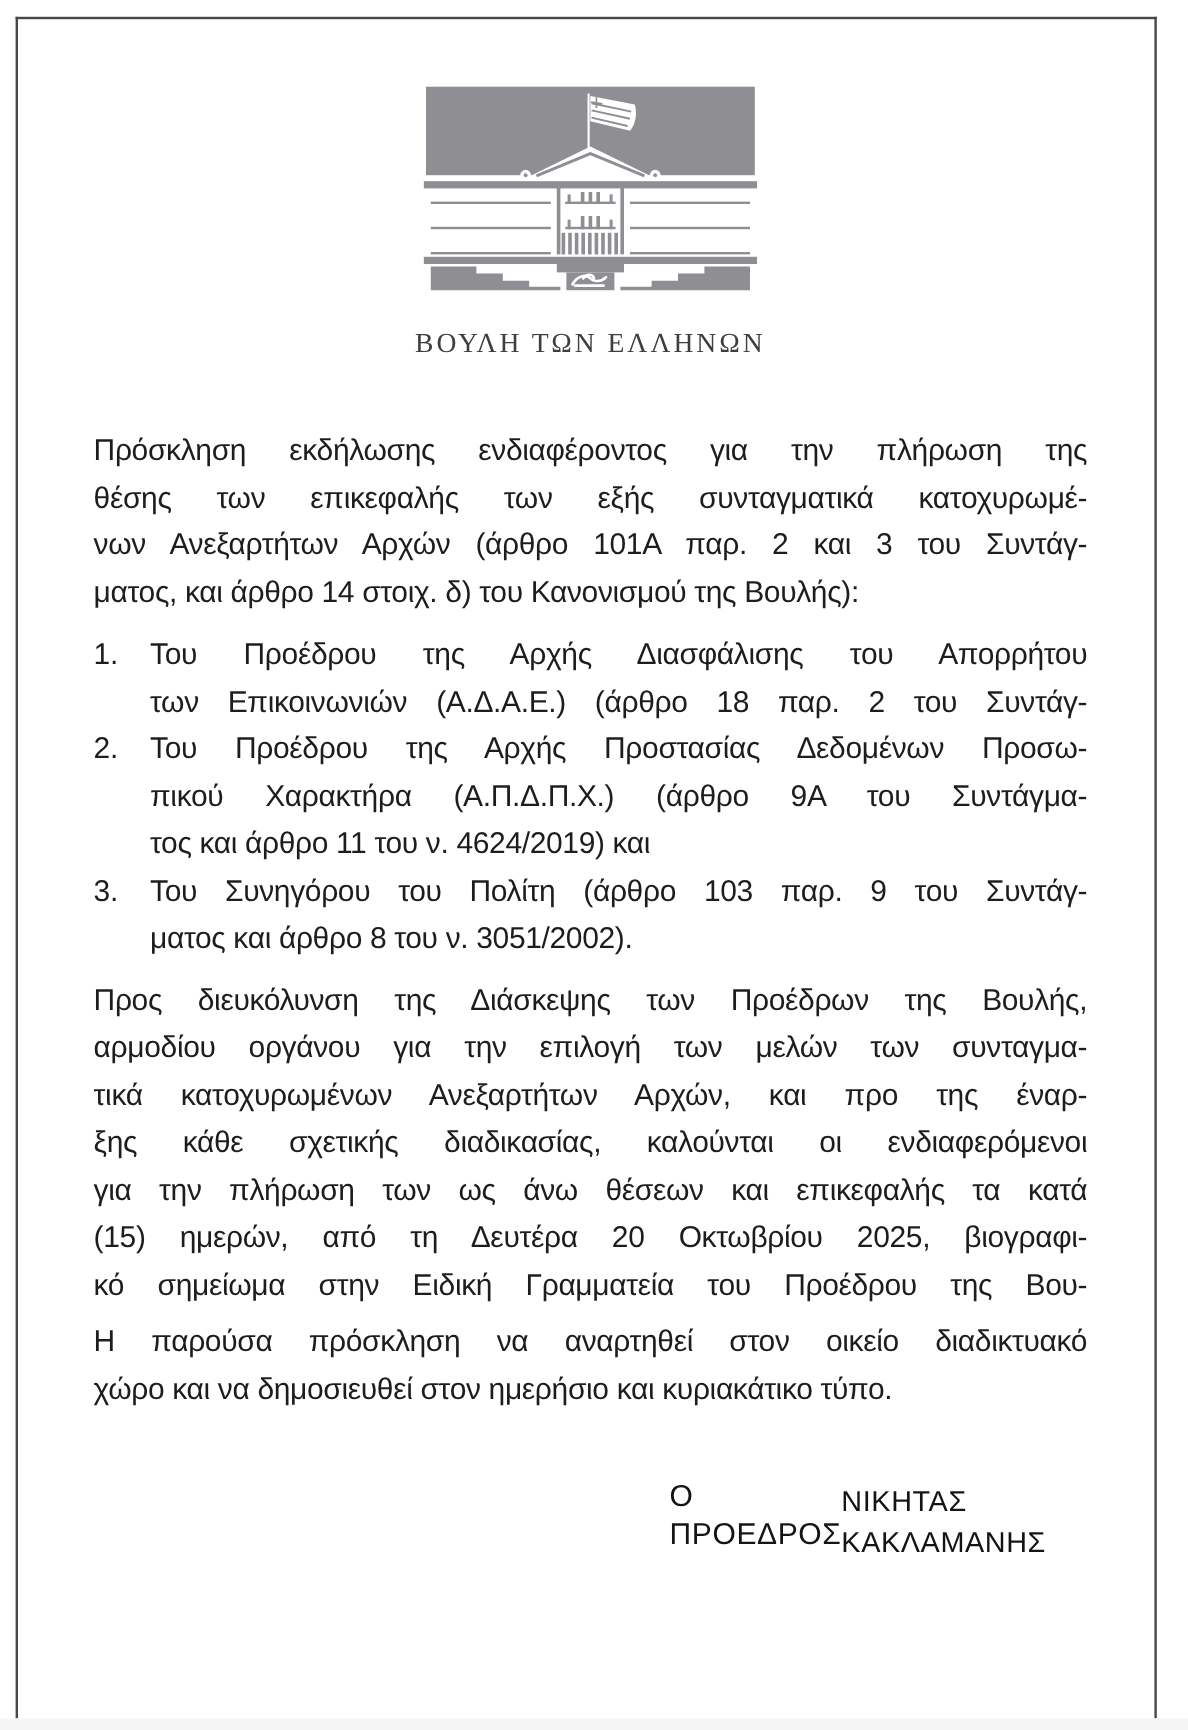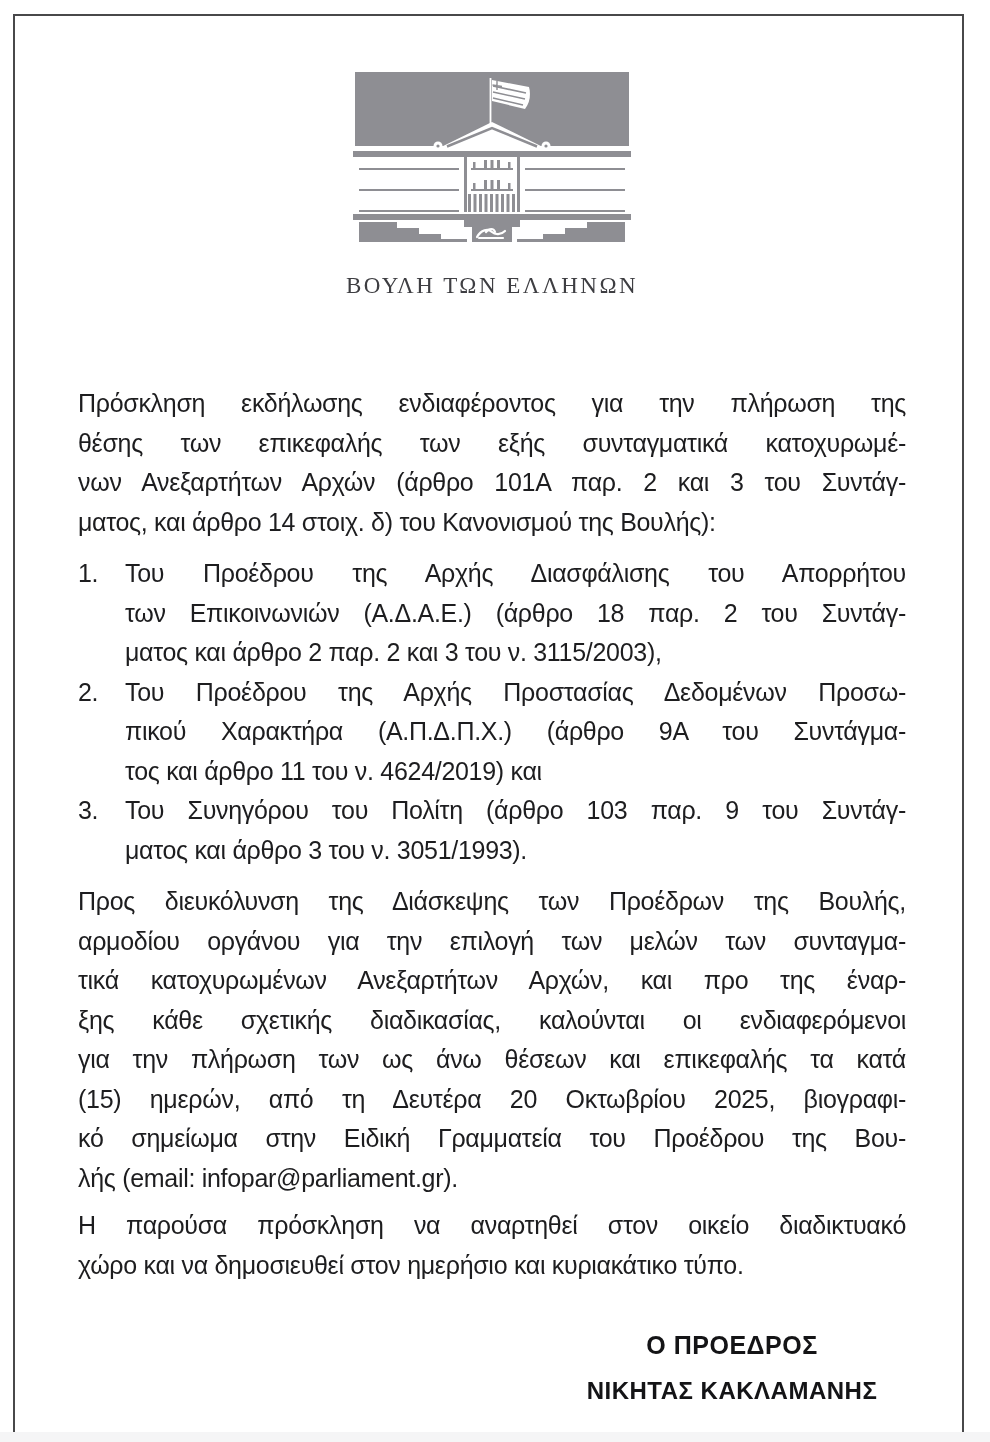--- a/index.html
+++ b/index.html
@@ -33,33 +33,33 @@
     text-align: center;
     font-family: "Liberation Serif", serif;
     font-size: 23px;
     letter-spacing: 2.5px;
     color: #3e3e42;
     line-height: 40px;
   }
   .para { font-size: 25px; line-height: 39.5px; letter-spacing: -0.3px; }
   .ln { text-align: justify; text-align-last: justify; }
   .ln.loose { text-align-last: left; }
-  .intro { margin-top: 78px; }
+  .intro { margin-top: 50px; }
   .list { margin-top: 12px; }
   .list-item { display: flex; }
   .num { width: 47px; flex: none; }
   .item-lines { flex: 1; min-width: 0; }
   .body-para { margin-top: 12px; }
   .closing { margin-top: 8px; }
   .signature {
     margin-top: 44px;
     margin-left: auto;
     width: 348px;
-    display: flex; flex-direction: column; align-items: center;
-    font-weight: bold;
+    display: flex; flex-direction: row; align-items: center;
+    font-weight: normal;
     color: #141416;
   }
   .sig-title { font-size: 25px; letter-spacing: 0.5px; line-height: 32px; }
   .sig-name { font-size: 24px; letter-spacing: 0.5px; margin-top: 13px; line-height: 34px; }
 </style>
 </head>
 <body>
 
 <div class="page">
   <div class="frame"></div>
@@ -149,49 +149,47 @@
         <div class="ln">νων Ανεξαρτήτων Αρχών (άρθρο 101Α παρ. 2 και 3 του Συντάγ-</div>
         <div class="ln loose">ματος, και άρθρο 14 στοιχ. δ) του Κανονισμού της Βουλής):</div>
       </div>
 
     <div class="list">
       <div class="list-item para">
         <div class="num">1.</div>
         <div class="item-lines">
             <div class="ln">Του Προέδρου της Αρχής Διασφάλισης του Απορρήτου</div>
             <div class="ln">των Επικοινωνιών (Α.Δ.Α.Ε.) (άρθρο 18 παρ. 2 του Συντάγ-</div>
-            <div class="ln loose">ματος και άρθρο 2 παρ. 2 και 3 του ν. 3115/2003),</div>
           </div>
       </div>
       <div class="list-item para">
         <div class="num">2.</div>
         <div class="item-lines">
             <div class="ln">Του Προέδρου της Αρχής Προστασίας Δεδομένων Προσω-</div>
             <div class="ln">πικού Χαρακτήρα (Α.Π.Δ.Π.Χ.) (άρθρο 9Α του Συντάγμα-</div>
             <div class="ln loose">τος και άρθρο 11 του ν. 4624/2019) και</div>
           </div>
       </div>
       <div class="list-item para">
         <div class="num">3.</div>
         <div class="item-lines">
             <div class="ln">Του Συνηγόρου του Πολίτη (άρθρο 103 παρ. 9 του Συντάγ-</div>
-            <div class="ln loose">ματος και άρθρο 3 του ν. 3051/1993).</div>
+            <div class="ln loose">ματος και άρθρο 8 του ν. 3051/2002).</div>
           </div>
       </div>
     </div>
 
     <div class="para body-para">
         <div class="ln">Προς διευκόλυνση της Διάσκεψης των Προέδρων της Βουλής,</div>
         <div class="ln">αρμοδίου οργάνου για την επιλογή των μελών των συνταγμα-</div>
         <div class="ln">τικά κατοχυρωμένων Ανεξαρτήτων Αρχών, και προ της έναρ-</div>
         <div class="ln">ξης κάθε σχετικής διαδικασίας, καλούνται οι ενδιαφερόμενοι</div>
         <div class="ln">για την πλήρωση των ως άνω θέσεων και επικεφαλής τα κατά</div>
         <div class="ln">(15) ημερών, από τη Δευτέρα 20 Οκτωβρίου 2025, βιογραφι-</div>
         <div class="ln">κό σημείωμα στην Ειδική Γραμματεία του Προέδρου της Βου-</div>
-        <div class="ln loose">λής (email: infopar@parliament.gr).</div>
       </div>
 
     <div class="para closing">
         <div class="ln">Η παρούσα πρόσκληση να αναρτηθεί στον οικείο διαδικτυακό</div>
         <div class="ln loose">χώρο και να δημοσιευθεί στον ημερήσιο και κυριακάτικο τύπο.</div>
       </div>
 
     <div class="signature">
       <div class="sig-title">Ο ΠΡΟΕΔΡΟΣ</div>
       <div class="sig-name">ΝΙΚΗΤΑΣ ΚΑΚΛΑΜΑΝΗΣ</div>

